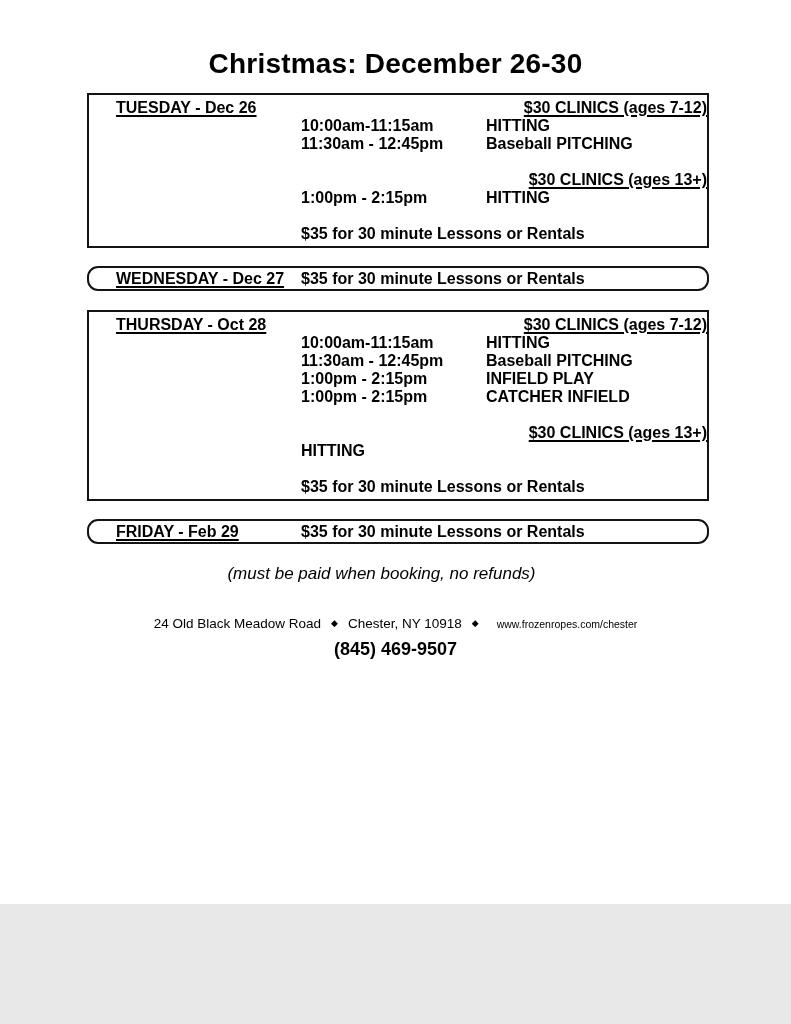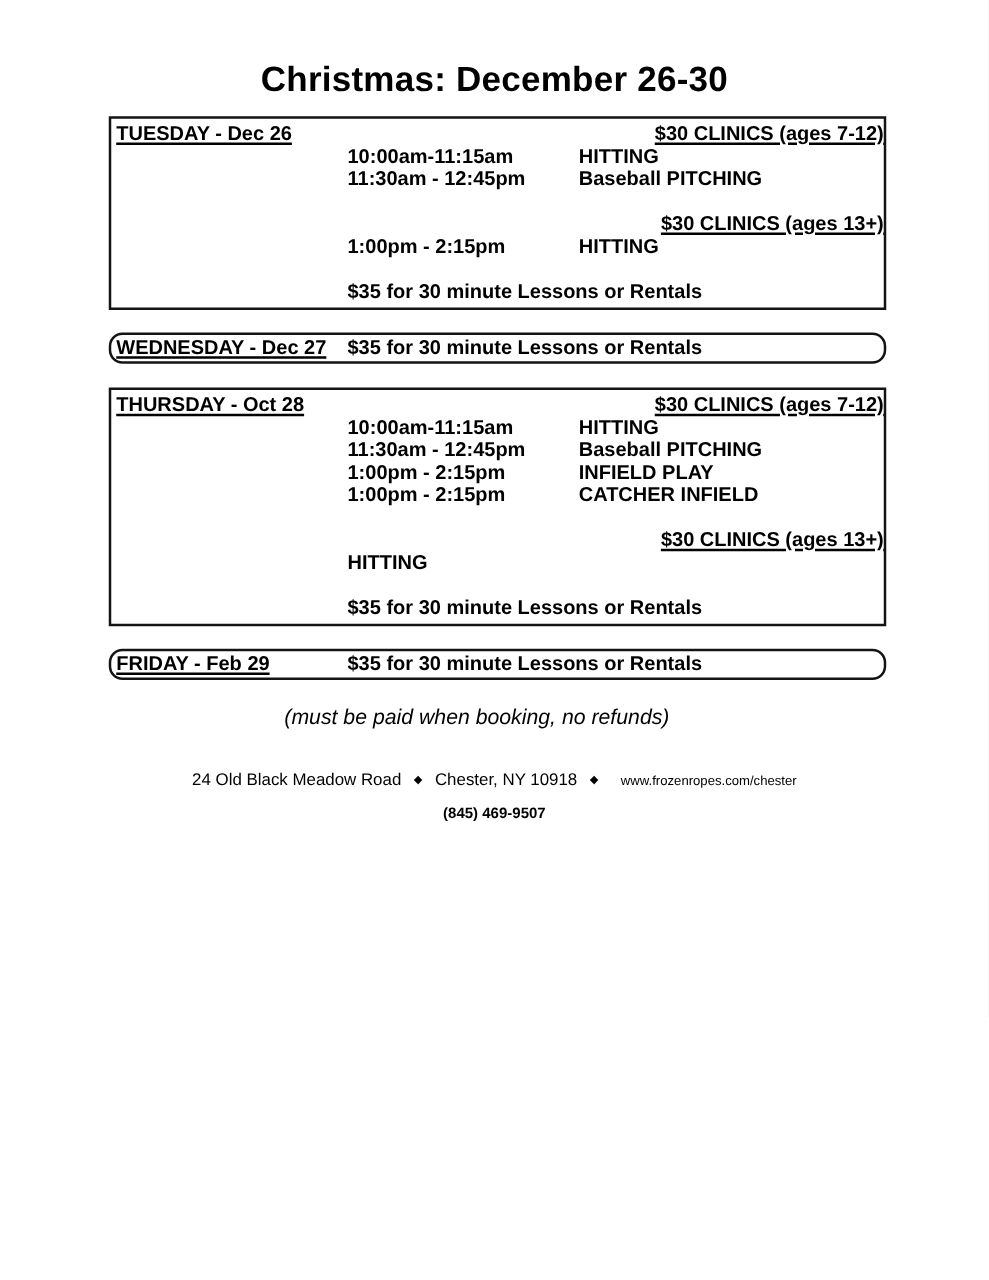--- a/index.html
+++ b/index.html
@@ -4,21 +4,21 @@
 <style>
   html, body { margin: 0; padding: 0; }
   body {
     background: #e8e8e8;
     font-family: "Liberation Sans", sans-serif;
     color: #000;
   }
   .page {
     position: relative;
     width: 791px;
-    height: 1024px;
+    height: 904px;
     background: #ffffff;
     overflow: hidden;
     -webkit-font-smoothing: antialiased;
   }
   .title {
     margin: 0;
     padding-top: 48px;
     text-align: center;
     font-size: 28px;
     line-height: 32px;
@@ -31,21 +31,21 @@
     border: 2px solid #141414;
     font-size: 16px;
     font-weight: 700;
     line-height: 18px;
   }
   .day-box.tall    { padding: 4px 0 3px 0; }
   .day-box.compact { padding: 2px 0 1px 0; border-radius: 11px; }
   .mt-title { margin-top: 13px; }
   .mt-18    { margin-top: 18px; }
   .mt-19    { margin-top: 19px; }
-  .box-row { display: flex; align-items: flex-start; }
+  .box-row { display: flex; align-items: flex-start; padding-left: 23px; }
   .label-col {
     flex: 0 0 189px;
     width: 189px;
     padding-left: 4px;
     box-sizing: border-box;
   }
   .content-col { flex: 1 1 auto; min-width: 0; }
   .day-label,
   .heading {
     text-decoration: underline;
@@ -76,21 +76,21 @@
     display: inline-block;
     font-size: 9px;
     margin: 0 10px;
     vertical-align: 2px;
     font-style: normal;
   }
   .url { font-size: 10.5px; margin-left: 8px; }
   .phone {
     margin-top: 7px;
     text-align: center;
-    font-size: 12px;
+    font-size: 18px;
     font-weight: 700;
     line-height: 20px;
   }
 </style>
 </head>
 <body>
 
 <div class="page">
 
   <h1 class="title">Christmas: December 26-30</h1>

